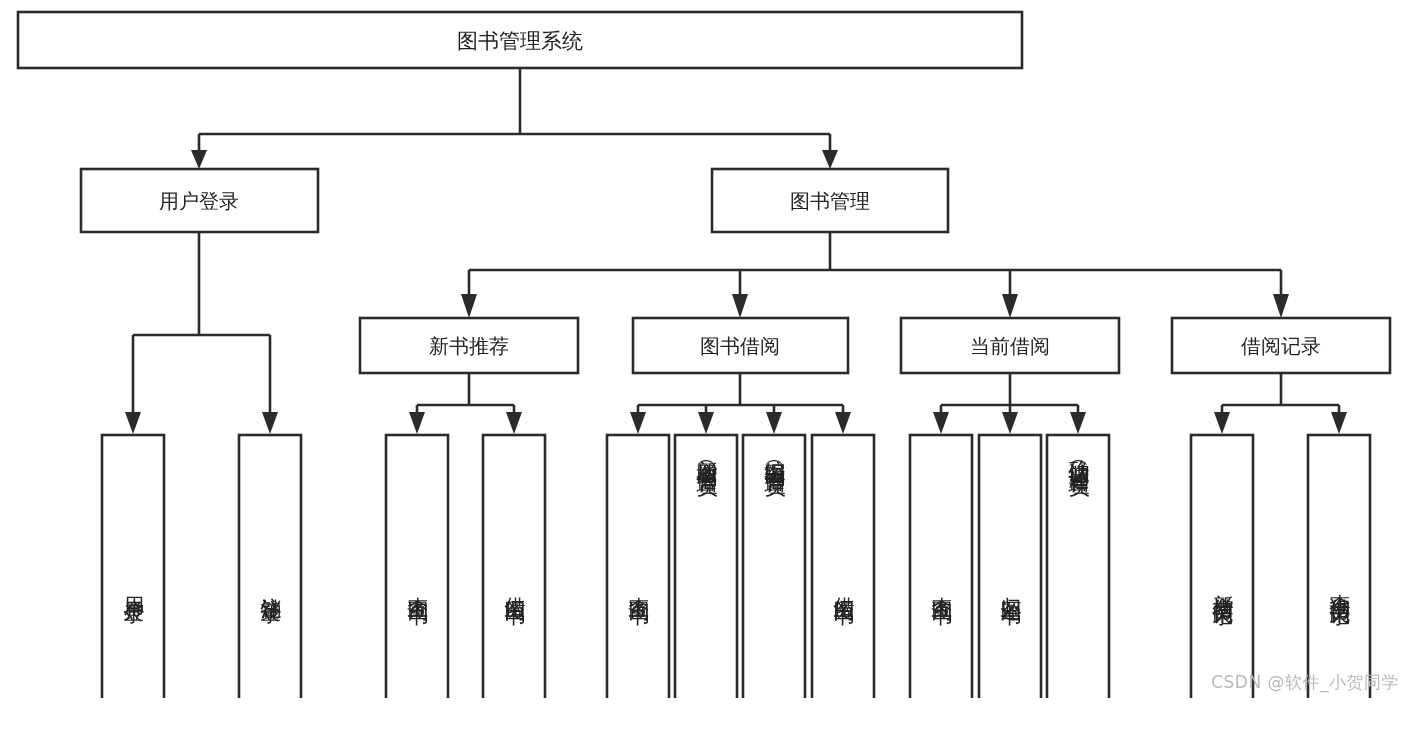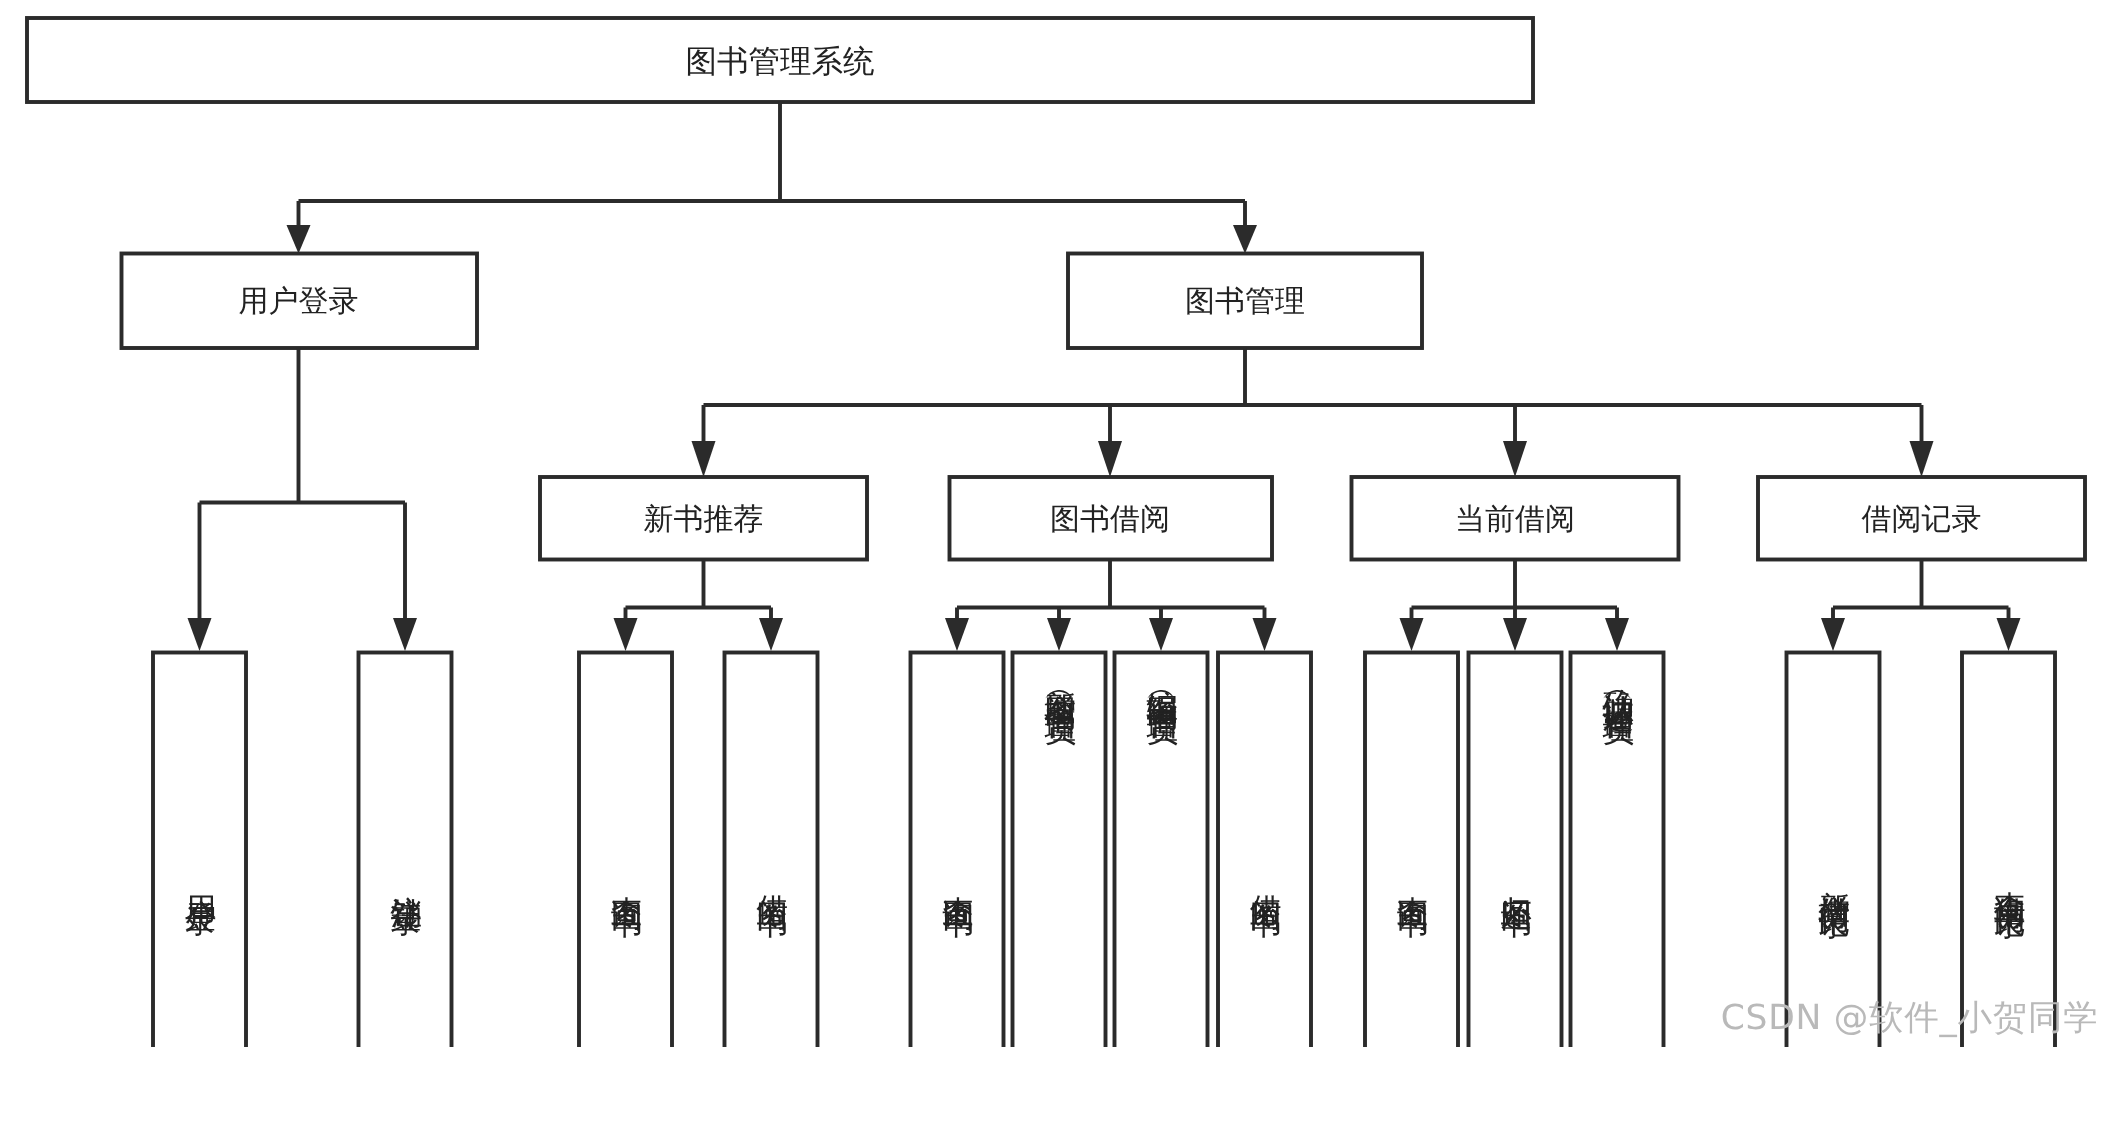--- a/index.html
+++ b/index.html
@@ -65,21 +65,21 @@
     line-height: 1.04;
     letter-spacing: 2.5px;
     color: #222222;
     white-space: nowrap;
   }
   #watermark {
     position: absolute;
     right: 6px;
     bottom: 4px;
     font-family: "DejaVu Sans", "Liberation Sans", sans-serif;
-    font-size: 23px;
+    font-size: 17px;
     color: #b9b9b9;
     letter-spacing: 0.5px;
     white-space: nowrap;
   }
 </style>
 </head>
 <body>
 
 <div id="diagram-root">
 

